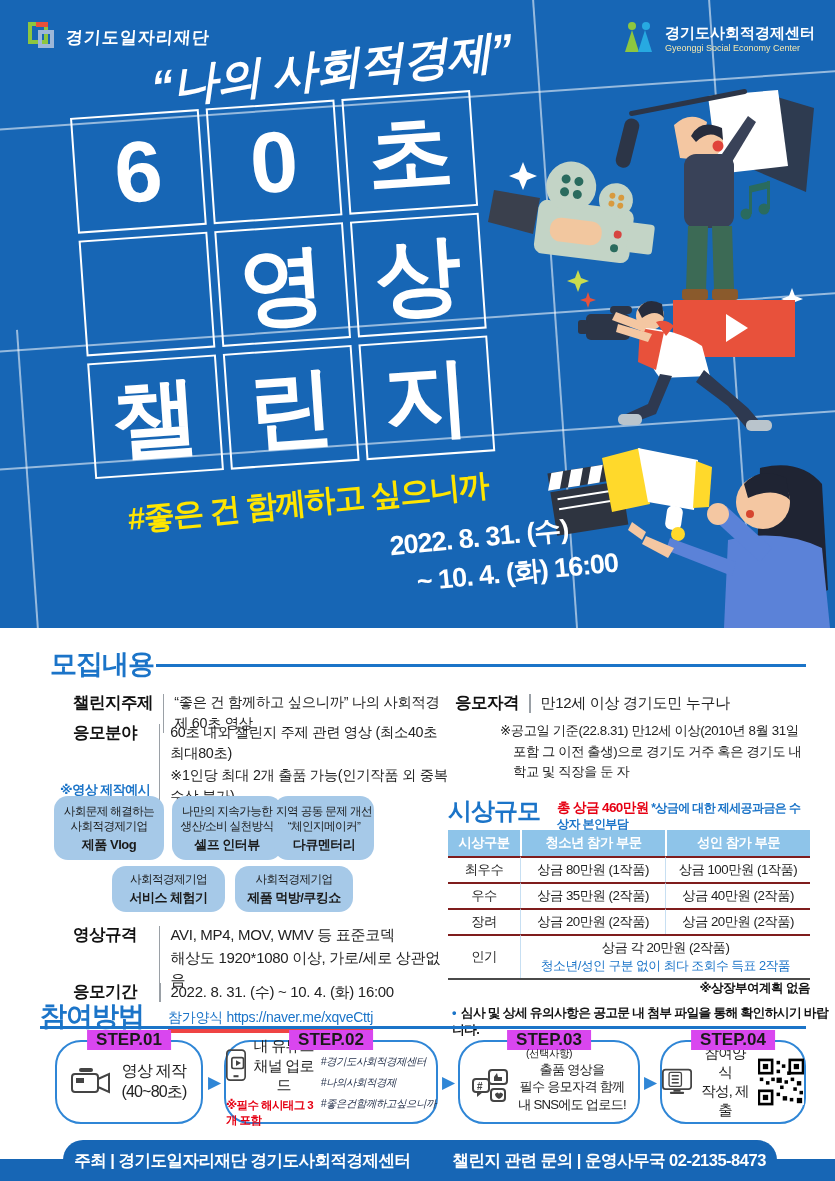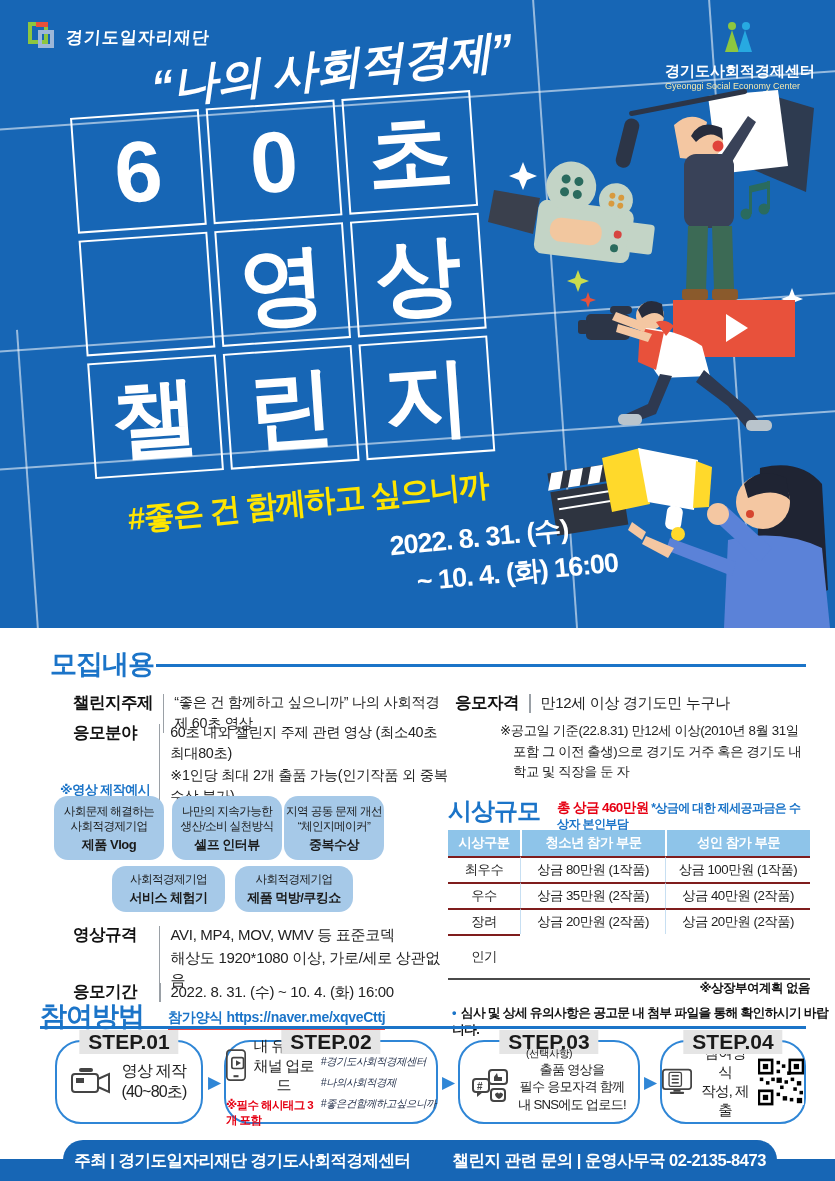--- a/index.html
+++ b/index.html
@@ -12,21 +12,21 @@
   .gl-h { height:1.5px; width:900px; transform:rotate(-4deg); transform-origin:left top; }
   .gl-v { width:1.5px; height:760px; transform:rotate(-4deg); transform-origin:left top; }
 
   .logo-left { position:absolute; left:28px; top:22px; display:flex; align-items:center; gap:8px; }
   .logo-left .mark { position:relative; width:30px; height:30px; }
   .logo-left .mark .g1 { position:absolute; left:0; top:0; width:20px; height:22px; border:4px solid #8dc63f; }
   .logo-left .mark .g2 { position:absolute; left:10px; top:8px; width:16px; height:18px; border:4px solid #9db7d8; }
   .logo-left .mark .g3 { position:absolute; left:8px; top:0; width:12px; height:5px; background:#e8513b; }
   .logo-left .txt { color:#fff; font-size:17px; font-weight:700; letter-spacing:1px; transform:skewX(-4deg); }
 
-  .logo-right { position:absolute; right:20px; top:22px; display:flex; align-items:center; gap:8px;flex-direction:column; }
+  .logo-right { position:absolute; right:20px; top:22px; display:flex; align-items:center; gap:8px; }
   .logo-right .people { position:relative; width:34px; height:32px; }
   .logo-right .p1 { position:absolute; left:2px; top:8px; width:14px; height:22px; background:#8dc63f; clip-path:polygon(50% 0,100% 100%,0 100%); }
   .logo-right .p2 { position:absolute; left:15px; top:8px; width:14px; height:22px; background:#27a9e1; clip-path:polygon(50% 0,100% 100%,0 100%); }
   .logo-right .d1 { position:absolute; left:5px; top:0; width:8px; height:8px; border-radius:50%; background:#8dc63f; }
   .logo-right .d2 { position:absolute; left:19px; top:0; width:8px; height:8px; border-radius:50%; background:#27a9e1; }
   .logo-right .txt1 { color:#fff; font-size:15px; font-weight:800; }
   .logo-right .txt2 { color:#f4e9b0; font-size:9px; }
 
   .hero-subtitle { position:absolute; left:148px; top:58px; color:#fff; font-size:45px; font-weight:800; font-style:italic; transform:rotate(-6deg); transform-origin:left top; letter-spacing:-1px; white-space:nowrap; }
 
@@ -60,26 +60,26 @@
   .award-table { position:absolute; left:448px; top:830px; width:362px; display:grid; grid-template-columns:72px 145px 145px; font-size:13.3px; letter-spacing:-0.5px; border-bottom:2px solid #4a4a4a; }
   .at-h { background:#8ec4e9; color:#fff; font-weight:700; height:26px; display:flex; align-items:center; justify-content:center; }
   .at-h + .at-h { border-left:2px solid #fff; }
   .at-c { height:26px; display:flex; align-items:center; justify-content:center; color:#222; border-top:2px solid #7f1d1d; }
   .at-c.b-l { border-left:1px solid #c7dff2; }
   .at-merged { grid-column:2/4; height:44px; flex-direction:column; line-height:1.35; }
   .at-merged .line2 { color:#1b74c8; font-size:12.8px; }
   .at-label-tall { height:44px; }
   .award-foot { position:absolute; left:448px; top:980px; width:362px; text-align:right; font-size:12.5px; color:#111; font-weight:700; letter-spacing:-0.5px; }
 
-  .form-link { position:absolute; left:168px; top:1009px; color:#1b74c8; font-size:14px; font-weight:700; letter-spacing:-0.3px; text-decoration:none; border-bottom:1px solid #ef4444; padding-bottom:2px; }
+  .form-link { position:absolute; left:168px; top:1009px; color:#1b74c8; font-size:14px; font-weight:400; letter-spacing:-0.3px; text-decoration:none; border-bottom:4px solid #ef4444; padding-bottom:2px; }
   .notice { position:absolute; left:452px; top:1005px; font-size:12.8px; color:#111; letter-spacing:-0.7px; font-weight:700; }
   .notice::before { content:"•"; color:#1b74c8; margin-right:5px; }
 
   .step { position:absolute; top:1040px; height:84px; border:2.5px solid #2f86d6; border-radius:26px; background:#fff; }
-  .step-label { position:absolute; top:-12px; left:50%; transform:translateX(-50%); background:#e5e5e5; padding:0 9px; font-weight:700; font-size:21px; color:#1a1a1a; white-space:nowrap; }
+  .step-label { position:absolute; top:-12px; left:50%; transform:translateX(-50%); background:#d946ef; padding:0 9px; font-weight:700; font-size:17px; color:#1a1a1a; white-space:nowrap; }
   .step-inner { width:100%; height:100%; display:flex; align-items:center; justify-content:center; gap:8px; }
   .step-text { font-size:15.5px; color:#222; letter-spacing:-0.8px; line-height:1.3; text-align:center; }
   .arrow { position:absolute; top:1072px; color:#2f86d6; font-size:17px; }
   .red-note { color:#e60013; font-size:11.5px; font-weight:800; letter-spacing:-0.6px; margin-top:3px; }
   .hashtags { font-size:10.5px; font-style:italic; color:#26324c; line-height:2.0; letter-spacing:-0.5px; white-space:nowrap; }
   .sublabel { position:absolute; top:5px; left:0; right:0; text-align:center; font-size:10.5px; color:#222; letter-spacing:-0.5px; }
 
   .footer-strip { position:absolute; left:0; bottom:0; width:835px; height:22px; background:#1766b5; }
   .footer-box { position:absolute; left:63px; bottom:0; width:714px; height:41px; background:#1766b5; border-radius:20px 20px 0 0; display:flex; align-items:center; justify-content:center; gap:42px; color:#fff; font-size:16.5px; font-weight:700; letter-spacing:-0.5px; }
 </style>
@@ -273,24 +273,24 @@
   <div class="exbox" style="left:54px; top:796px; width:110px; height:64px;">
     <div>사회문제 해결하는</div>
     <div>사회적경제기업</div>
     <b>제품 Vlog</b>
   </div>
   <div class="exbox" style="left:172px; top:796px; width:110px; height:64px;">
     <div>나만의 지속가능한</div>
     <div>생산/소비 실천방식</div>
     <b>셀프 인터뷰</b>
   </div>
-  <div class="exbox" style="left:284px; top:796px; width:100px; height:64px;">
+  <div class="exbox" style="left:274px; top:796px; width:100px; height:64px;">
     <div>지역 공동 문제 개선</div>
     <div>“체인지메이커”</div>
-    <b>중복수상</b>
+    <b>다큐멘터리</b>
   </div>
   <div class="exbox" style="left:112px; top:866px; width:113px; height:46px;">
     <div>사회적경제기업</div>
     <b>서비스 체험기</b>
   </div>
   <div class="exbox" style="left:235px; top:866px; width:118px; height:46px;">
     <div>사회적경제기업</div>
     <b>제품 먹방/쿠킹쇼</b>
   </div>
 
@@ -326,20 +326,24 @@
 
     <div class="at-c">우수</div>
     <div class="at-c b-l">상금 35만원 (2작품)</div>
     <div class="at-c b-l">상금 40만원 (2작품)</div>
 
     <div class="at-c">장려</div>
     <div class="at-c b-l">상금 20만원 (2작품)</div>
     <div class="at-c b-l">상금 20만원 (2작품)</div>
 
     <div class="at-c at-label-tall">인기</div>
+    <div class="at-c at-merged b-l">
+      <div>상금 각 20만원 (2작품)</div>
+      <div class="line2">청소년/성인 구분 없이 최다 조회수 득표 2작품</div>
+    </div>
   </div>
   <div class="award-foot">※상장부여계획 없음</div>
 
   <div class="sec-title" style="left:40px; top:998px; font-size:27px;font-family:Liberation Serif, serif;">참여방법</div>
   <a class="form-link" href="#">참가양식 https://naver.me/xqveCttj</a>
   <div class="notice">심사 및 상세 유의사항은 공고문 내 첨부 파일을 통해 확인하시기 바랍니다.</div>
   <div class="hline" style="left:40px; top:1026px; width:766px; height:3px;"></div>
 
   <div class="step" style="left:55px; width:148px;">
     <div class="step-label">STEP.01</div>

